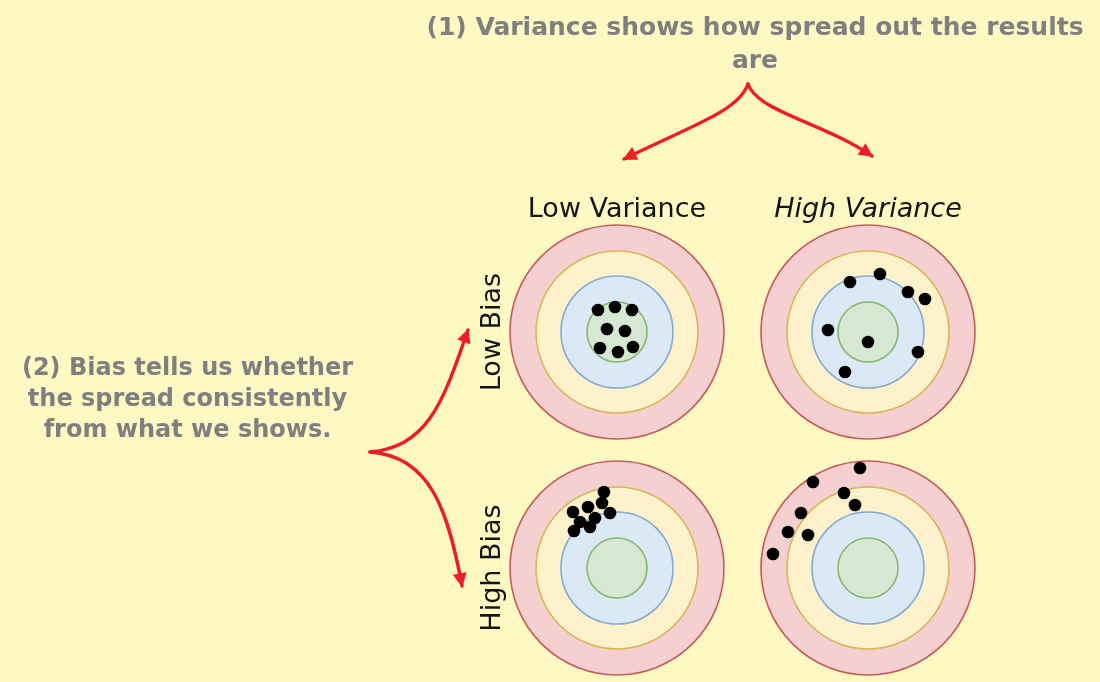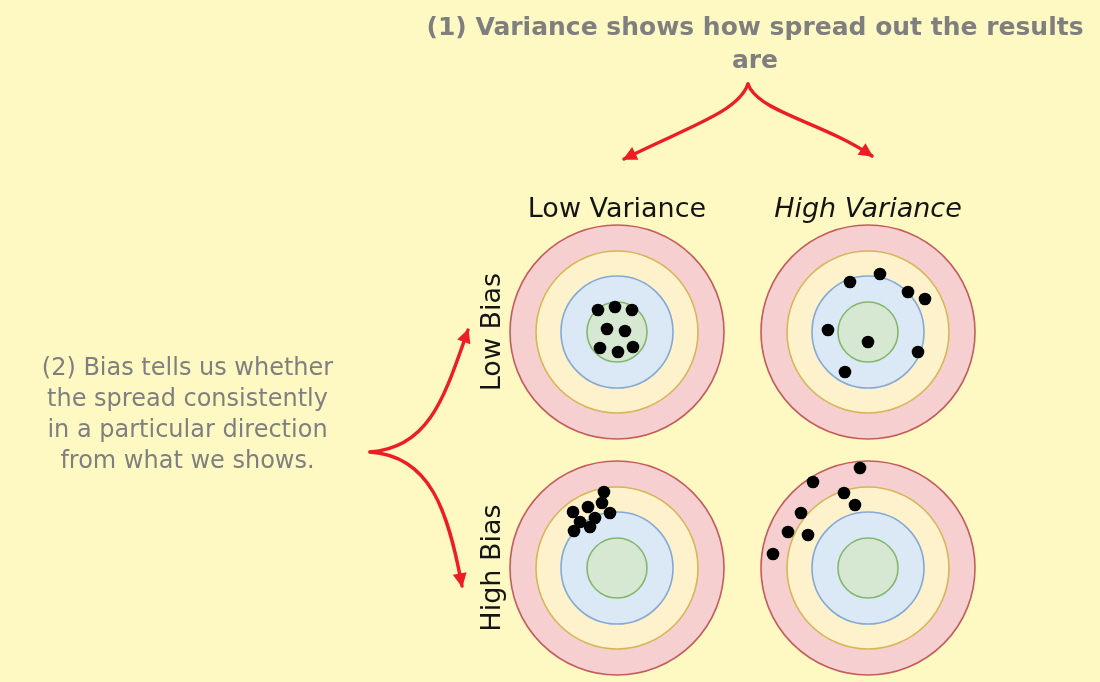--- a/index.html
+++ b/index.html
@@ -6,21 +6,21 @@
   .canvas{
     position:relative;width:1100px;height:682px;background:#fef9c3;
     font-family:"DejaVu Sans","Liberation Sans",sans-serif;overflow:hidden;
   }
   .top-note{
     position:absolute;left:410px;top:10px;width:690px;text-align:center;
     font-size:25px;line-height:33px;color:var(--gray,#7f7f7f);font-weight:600;
   }
   .left-note{
     position:absolute;left:5px;top:352px;width:365px;text-align:center;
-    font-size:24px;line-height:31px;color:var(--gray,#7f7f7f);font-weight:400;
+    font-size:24px;line-height:31px;color:var(--gray,#7f7f7f);font-weight:700;
   }
   .col-header{
     position:absolute;width:224px;text-align:center;font-size:27px;color:#141414;top:181px;margin-top:11px;
   }
   #ch0{left:505px;} #ch1{left:756px;font-style:italic;}
   .row-label{
     position:absolute;width:170px;height:34px;display:flex;align-items:center;justify-content:center;
     font-size:27px;color:#141414;transform:rotate(-90deg);white-space:nowrap;
   }
   #rl0{left:405px;top:315px;} #rl1{left:405px;top:551px;}
@@ -37,21 +37,20 @@
 
 <div class="canvas">
 
   <div class="top-note">
     <div>(1) Variance shows how spread out the results are</div>
   </div>
 
   <div class="left-note">
     <div>(2) Bias tells us whether</div>
     <div>the spread consistently</div>
-    <div>in a particular direction</div>
     <div>from what we shows.</div>
   </div>
 
   <div class="col-header" id="ch0">Low Variance</div>
   <div class="col-header" id="ch1">High Variance</div>
 
   <div class="row-label" id="rl0">Low Bias</div>
   <div class="row-label" id="rl1">High Bias</div>
 
   <svg class="target" id="t-lb-lv" viewBox="-112 -112 224 224">

